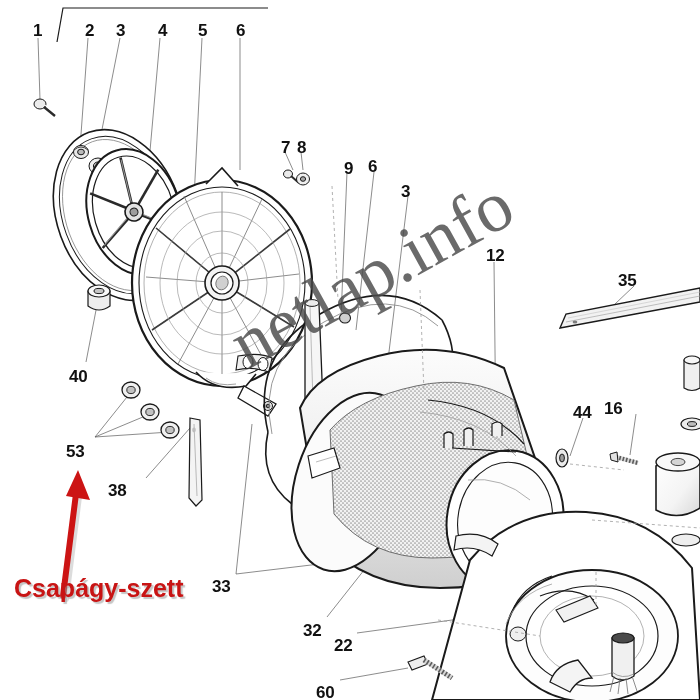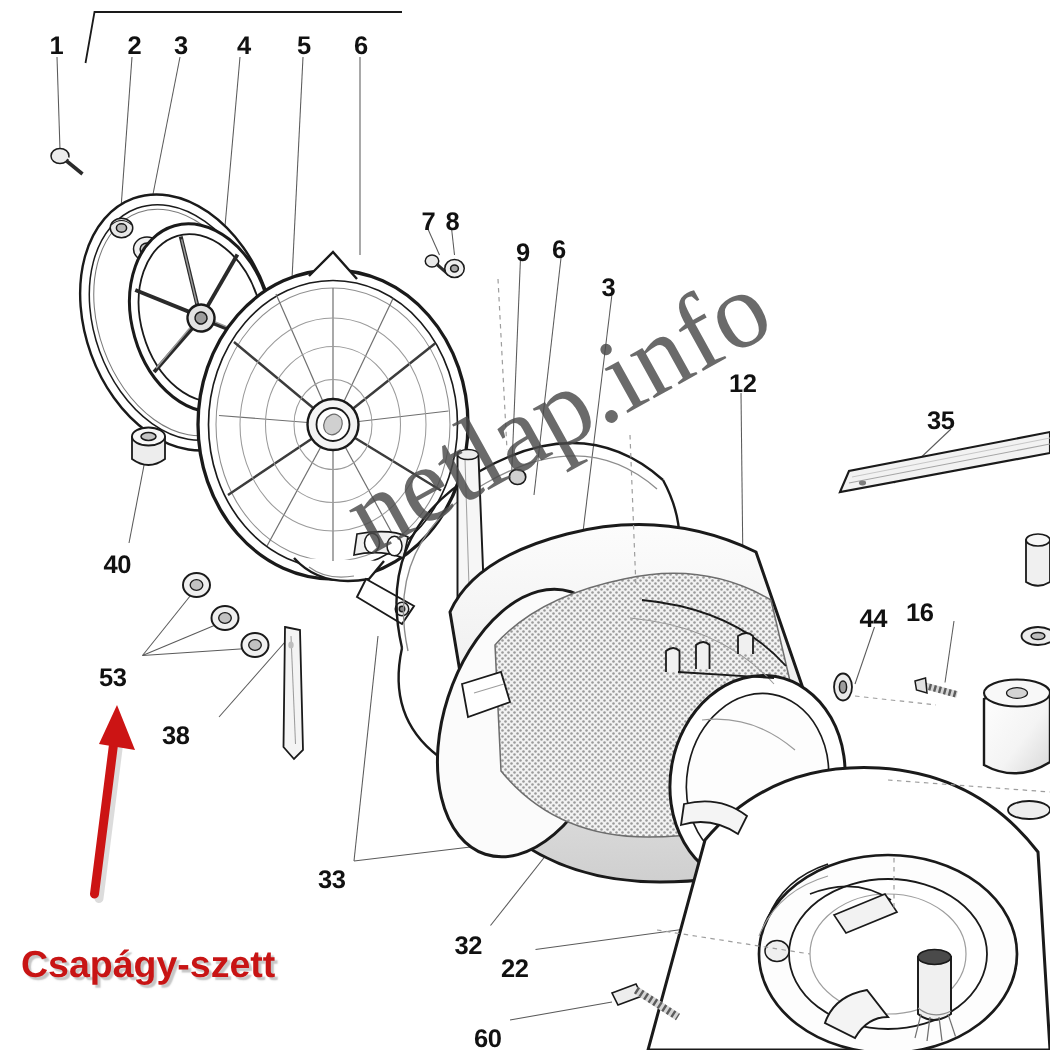--- a/index.html
+++ b/index.html
@@ -12,21 +12,21 @@
        font-weight:bold;font-size:17px;color:#111;line-height:1;
        letter-spacing:-0.3px;white-space:nowrap;}
 
   #wm{position:absolute;left:236px;top:248px;width:300px;height:200px;
       pointer-events:none;}
   #wm span{position:absolute;left:0;top:60px;
       font-family:"Liberation Serif",serif;font-size:72px;color:#4a4a4a;
       opacity:.82;transform:rotate(-29deg);transform-origin:0 50%;
       white-space:nowrap;}
 
-  #redtext{position:absolute;left:14px;top:629px;
+  #redtext{position:absolute;left:14px;top:574px;
       font-family:"Liberation Sans",sans-serif;font-weight:bold;
       font-size:25px;color:#C81414;white-space:nowrap;
       text-shadow:2px 2px 1px rgba(150,150,150,.55);}
 </style>
 </head>
 <body>
 
 <div id="stage">
 
   <svg id="art" viewBox="0 0 700 700">

